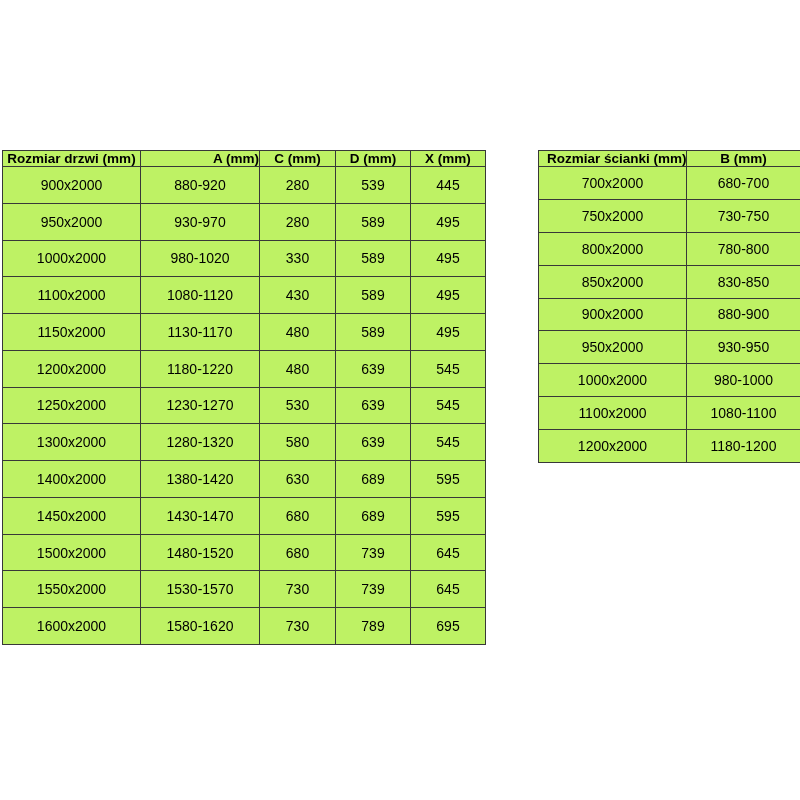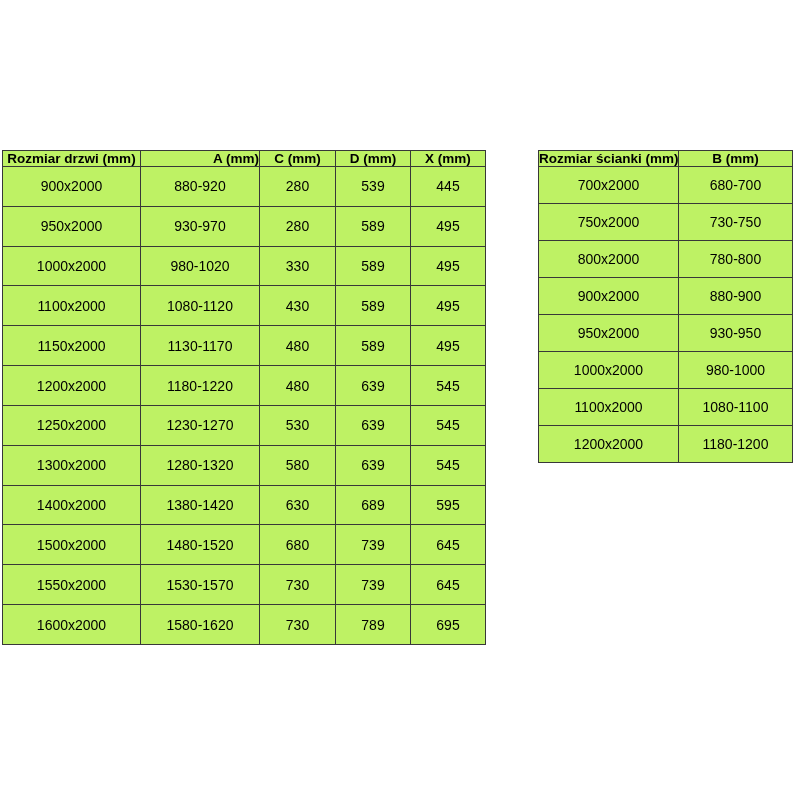--- a/index.html
+++ b/index.html
@@ -52,21 +52,21 @@
   .doors th:nth-child(3) { width: 75px; }
   .doors th:nth-child(4) { width: 74px; }
   .doors th:nth-child(5) { width: 74px; }
   
   table.walls {
     left: 538px;
     top: 150px;
     width: 252px;
     height: 313px;
   }
-  .walls th:nth-child(1) { width: 139px; }
+  .walls th:nth-child(1) { width: 139px; padding-left: 8px; }
   .walls th:nth-child(2) { width: 113px; }
 </style>
 </head>
 <body>
 
 <div class="canvas">
   <table class="size-table doors">
       <thead>
         <tr>
           <th>Rozmiar drzwi (mm)</th>
@@ -134,20 +134,27 @@
           <td>545</td>
         </tr>
         <tr>
           <td>1400x2000</td>
           <td>1380-1420</td>
           <td>630</td>
           <td>689</td>
           <td>595</td>
         </tr>
         <tr>
+          <td>1450x2000</td>
+          <td>1430-1470</td>
+          <td>680</td>
+          <td>689</td>
+          <td>595</td>
+        </tr>
+        <tr>
           <td>1500x2000</td>
           <td>1480-1520</td>
           <td>680</td>
           <td>739</td>
           <td>645</td>
         </tr>
         <tr>
           <td>1550x2000</td>
           <td>1530-1570</td>
           <td>730</td>
@@ -177,20 +184,24 @@
         </tr>
         <tr>
           <td>750x2000</td>
           <td>730-750</td>
         </tr>
         <tr>
           <td>800x2000</td>
           <td>780-800</td>
         </tr>
         <tr>
+          <td>850x2000</td>
+          <td>830-850</td>
+        </tr>
+        <tr>
           <td>900x2000</td>
           <td>880-900</td>
         </tr>
         <tr>
           <td>950x2000</td>
           <td>930-950</td>
         </tr>
         <tr>
           <td>1000x2000</td>
           <td>980-1000</td>

